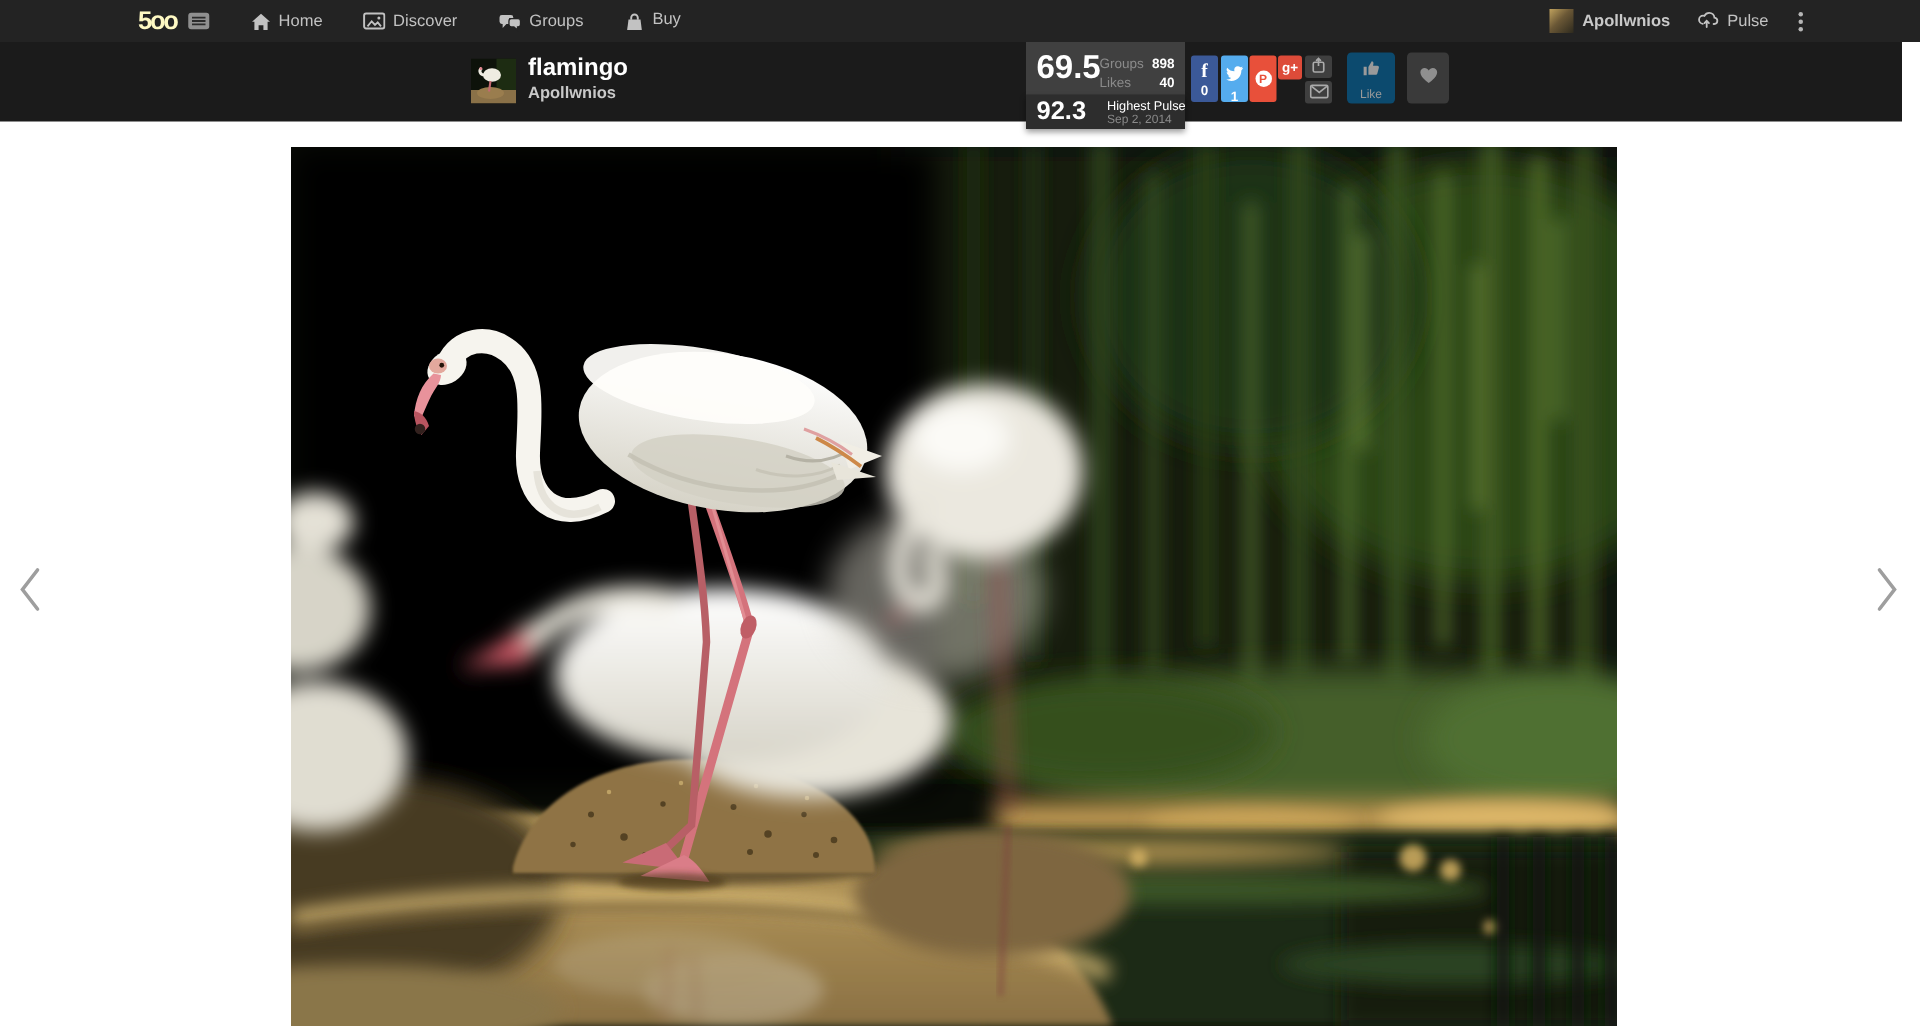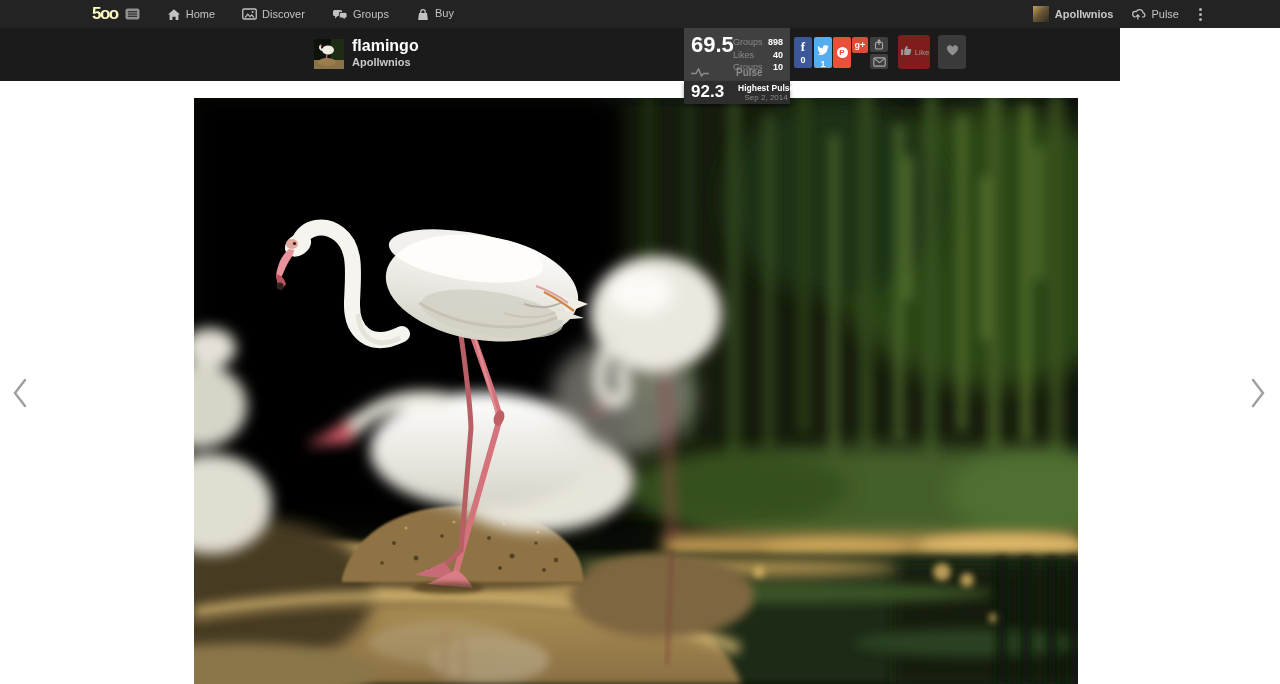--- a/index.html
+++ b/index.html
@@ -24,60 +24,60 @@
   }
   .search-wrap input::placeholder { color:#777; }
   .search-icon { position:absolute; right:4px; top:2px; }
   .nav-right { position:absolute; right:74px; top:0; height:28px; display:flex; align-items:center; gap:16px; }
   .nav-user { display:flex; align-items:center; gap:6px; color:#c9c9c9; font-size:11px; font-weight:bold; cursor:pointer; }
   .nav-avatar { width:16px; height:16px; background:linear-gradient(135deg,#c0a25e 0%,#6b5836 45%,#2e2a1e 100%); }
   .nav-upload { display:flex; align-items:center; gap:5px; color:#c2c2c2; font-size:11px; cursor:pointer; }
   .nav-dots { display:flex; flex-direction:column; gap:2px; padding:3px 4px; cursor:pointer; }
   .nav-dots i { width:3px; height:3px; border-radius:50%; background:#b5b5b5; }
   
-  .pheader { position:absolute; top:28px; left:0; width:1120px; height:53px; background:#1b1b1b; z-index:15; }
+  .pheader { position:absolute; top:28px; left:0; width:1268px; height:53px; background:#1b1b1b; z-index:15; }
   .pthumb { position:absolute; left:314px; top:11px; width:30px; height:30px; cursor:pointer; }
   .ptitleblock { position:absolute; left:352px; top:8px; }
   .ptitle { font-size:16px; font-weight:bold; color:#fff; line-height:19px; }
   .pauthor { font-size:11px; font-weight:bold; color:#c9c9c9; margin-top:1px; cursor:pointer; }
   .pulse-panel { position:absolute; left:684px; top:0; width:106px; height:53px; background:#404040; cursor:pointer; }
   .pulse-value { position:absolute; left:7px; top:4px; font-size:22px; font-weight:bold; color:#fff; }
   .pulse-label-row { position:absolute; left:7px; top:35px; display:flex; align-items:center; gap:3px; }
   .pulse-label { font-size:10px; font-weight:bold; color:#8a8a8a;padding-left:24px; }
   .stats { position:absolute; right:7px; top:8px; }
   .stat-row { display:flex; justify-content:space-between; width:50px; font-size:9px; line-height:12.5px; }
   .stat-label { color:#8a8a8a; }
   .stat-value { color:#fff; font-weight:bold; }
   .pulse-dropdown {
-    position:absolute; left:684px; top:53px; width:106px; height:23px; background:#2d2d2d;
-    box-shadow:0 2px 4px rgba(0,0,0,.4); cursor:pointer;text-align:center;
+    position:absolute; left:684px; top:35px; width:106px; height:23px; background:#2d2d2d;
+    box-shadow:0 2px 4px rgba(0,0,0,.4); cursor:pointer;
   }
   .hp-value { position:absolute; left:7px; top:1px; font-size:17px; font-weight:bold; color:#fff; }
   .hp-right { position:absolute; left:54px; top:2px; }
-  .hp-label { font-size:8.5px; font-weight:bold; color:#fff; line-height:10px; white-space:nowrap; }
+  .hp-label { font-size:8.5px; font-weight:normal; color:#fff; line-height:10px; white-space:nowrap; }
   .hp-date { font-size:8px; color:#8a8a8a; line-height:9px; }
   
   .sbtn { position:absolute; border-radius:2px; cursor:pointer; }
   .sbtn-tall { width:18px; height:31px; top:9px; display:flex; flex-direction:column; align-items:center; }
   .btn-fb { left:794px; background:#3b5998; }
   .btn-tw { left:814px; background:#55acee; }
   .btn-pin { left:833px; background:#e8503a; justify-content:center; }
   .fb-f { font-family:"Liberation Serif",serif; font-weight:bold; color:#fff; font-size:13px; line-height:16px; margin-top:2px; }
   .scount { color:#fff; font-size:9px; font-weight:bold; line-height:11px; }
   .tw-bird { margin-top:4px; }
   .pin-circle { width:11px; height:11px; border-radius:50%; background:#fff; display:flex; align-items:center; justify-content:center; }
   .pin-p { color:#e8503a; font-size:8px; font-weight:bold; line-height:8px; }
   .btn-gp { left:852px; top:9px; width:16px; height:16px; background:#dd4b39; display:flex; align-items:center; justify-content:center; }
   .gp-text { color:#fff; font-size:9px; font-weight:bold; }
   .btn-gray { width:18px; height:15px; background:#3f3f3f; display:flex; align-items:center; justify-content:center; }
   .btn-share { left:870px; top:9px; }
   .btn-mail { left:870px; top:26px; }
   .btn-like {
-    position:absolute; left:898px; top:7px; width:32px; height:34px; background:#7f1d1d; border-radius:3px;
-    display:flex; align-items:center; justify-content:center; gap:1px; cursor:pointer;
+    position:absolute; left:898px; top:7px; width:32px; height:34px; background:#0c4a6e; border-radius:3px;
+    display:flex; flex-direction:column; align-items:center; justify-content:center; gap:1px; cursor:pointer;
   }
   .like-label { color:#999; font-size:8px; line-height:9px; }
   .btn-heart {
     position:absolute; left:938px; top:7px; width:28px; height:34px; background:#3a3a3a; border-radius:3px;
     display:flex; align-items:center; justify-content:center; cursor:pointer;
   }
   
   .main { position:absolute; top:81px; left:0; width:1280px; height:603px; background:#fff; }
   .photo-wrap { position:absolute; left:194px; top:17px; width:884px; height:586px; overflow:hidden; cursor:pointer; }
   .photo-wrap svg { display:block; }

